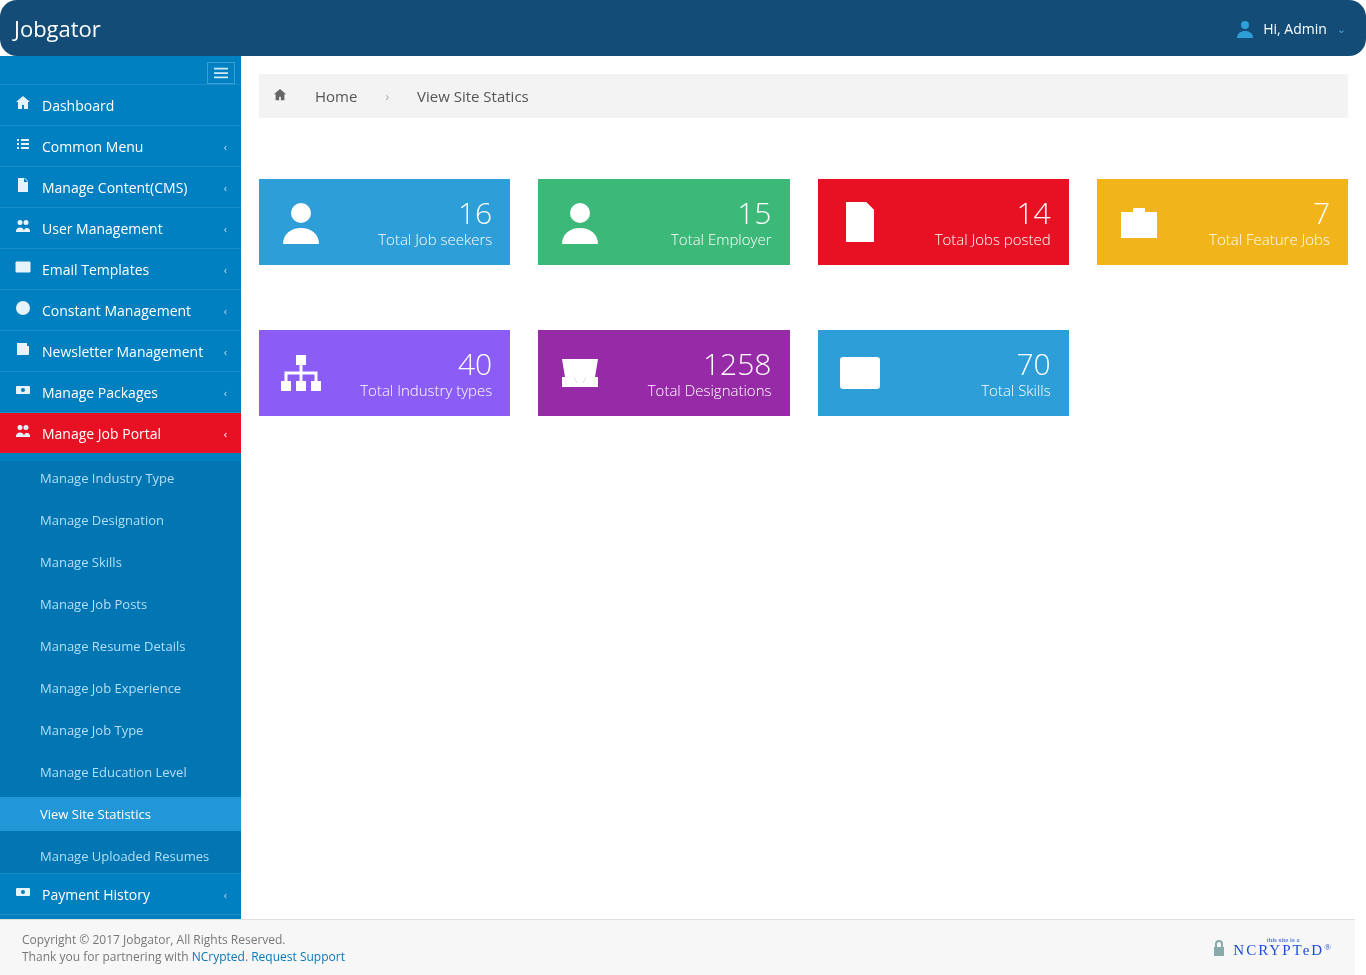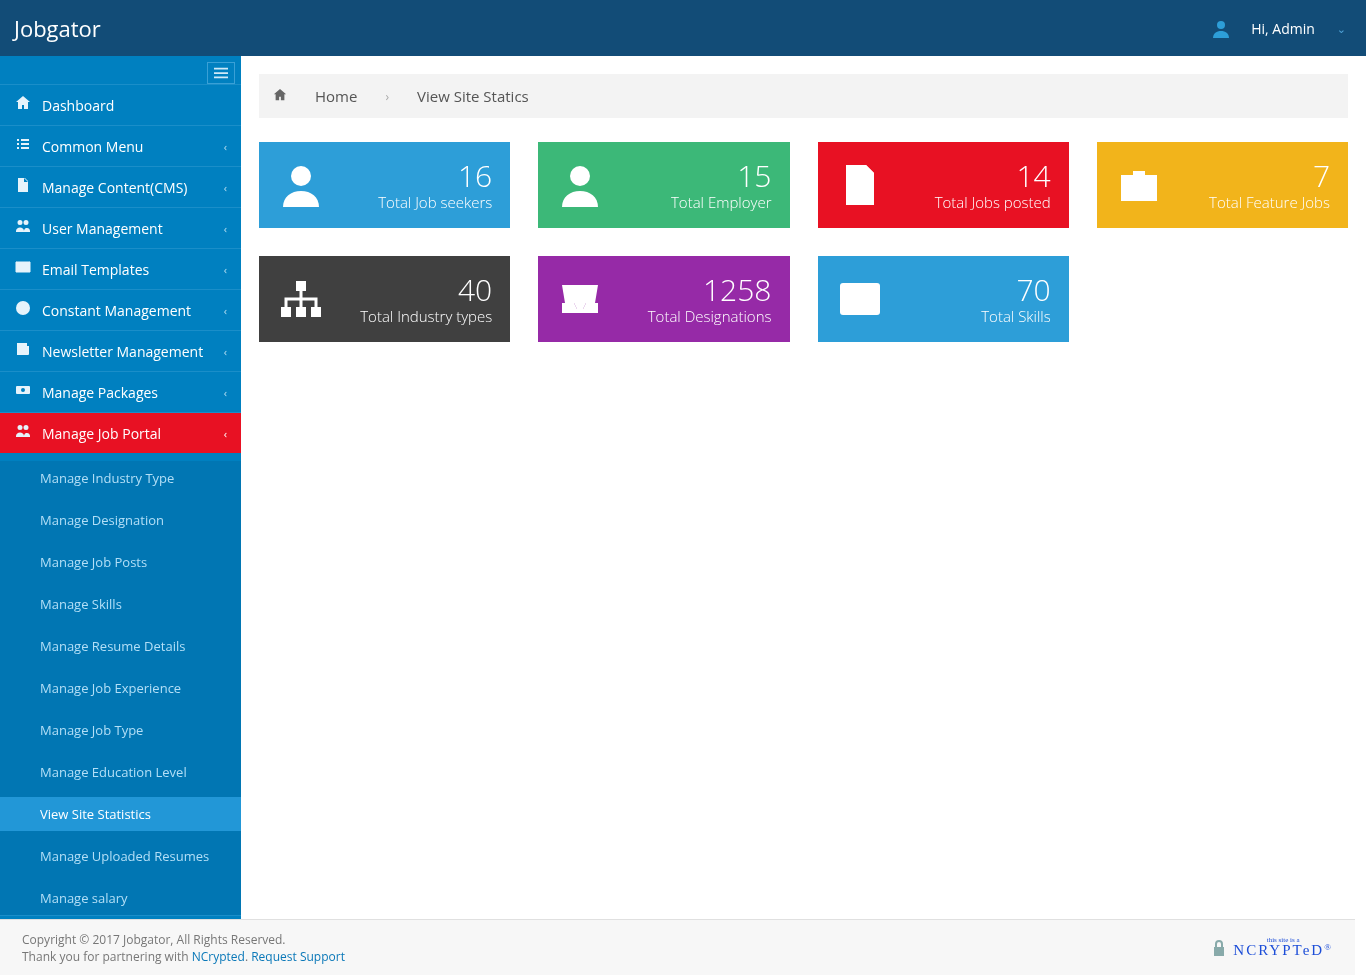--- a/index.html
+++ b/index.html
@@ -1,21 +1,21 @@
 <!DOCTYPE html>
 <html><head>
 <meta charset="utf-8">
 <style>
 * { margin:0; padding:0; box-sizing:border-box; }
 body { font-family:"Open Sans","Helvetica Neue",Helvetica,Arial,sans-serif; font-size:14px; color:#333; background:#fff; width:1366px; height:975px; overflow:hidden; position:relative; }
 
 
-.header { height:56px; background:#124c77; color:#fff; display:flex; align-items:center; justify-content:space-between; padding:0 20px 0 14px; }
+.header { height:56px; background:#124c77; color:#fff; display:flex; align-items:center; justify-content:space-between; padding:0 20px 0 14px;border-radius:17px; }
 .brand { font-size:22px; font-weight:400; }
-.user-greeting { display:flex; align-items:center; gap:20px; font-size:14px; cursor:pointer; }
+.user-greeting { display:flex; align-items:center; gap:8px; font-size:14px; cursor:pointer; }
 .user-greeting svg { width:20px; height:20px; }
 .user-greeting .chev{ font-size:11px; color:#4fa3d8; margin-left:2px;}
 
 
 .layout { display:flex; height:calc(975px - 56px - 56px); }
 .sidebar { width:241px; background:#0080c0; color:#cfe9f7; display:flex; flex-direction:column; }
 .sidebar-toggle-row{ height:32px; display:flex; justify-content:flex-end; align-items:flex-start; padding:6px 6px 0 0;}
 .sidebar-toggle{ width:28px; height:22px; border:1px solid #39a0d6; display:flex; align-items:center; justify-content:center; cursor:pointer; }
 .sidebar-toggle svg{width:14px;height:12px;}
 .nav{ list-style:none; }
@@ -30,31 +30,31 @@
 .subnav li a{ display:block; padding:8px 17px 8px 40px; color:#b3dff7; font-size:13px; text-decoration:none; cursor:pointer;margin-top:8px; }
 .subnav li.sel a{ background:#2297d7; color:#fff; }
 
 
 .main { flex:1; background:#fff; padding:18px 18px 0 18px; overflow:auto;}
 .breadcrumb{ background:#f3f3f3; padding:12px 14px; font-size:15px; color:#555; display:flex; align-items:center; gap:28px; margin-bottom:24px;}
 .breadcrumb .sep{ color:#aaa; font-size:12px;}
 .breadcrumb .home-icon{ color:#666; }
 
 .stats{ display:grid; grid-template-columns:repeat(4, 1fr); gap:28px; }
-.card{ color:#fff; padding:14px 18px 14px 14px; display:flex; align-items:center; justify-content:space-between; min-height:86px;}
+.card{ color:#fff; padding:14px 18px 14px 14px; display:flex; align-items:center; justify-content:space-between; min-height:86px;margin-top:37px;}
 .card .ic{ width:56px; height:56px; flex:none; display:flex; align-items:center; justify-content:center;}
 .card .text{ text-align:right; }
 .card .val{ font-size:30px; font-weight:300; line-height:1.1;}
 .card .lbl{ font-size:15px; font-weight:300;}
 
 .c-blue{background:#2d9ed8;}
 .c-green{background:#3cb878;}
 .c-red{background:#e81123;}
 .c-orange{background:#f2b41b;}
-.c-dark{background:#404040;}
+.c-dark{background:#8b5cf6;}
 .c-purple{background:#962aa7;}
 .c-blue2{background:#2d9ed8;}
 
 
 .footer{ position:absolute; bottom:0; left:0; right:11px; height:56px; background:#f7f7f7; border-top:1px solid #e0e0e0; display:flex; justify-content:space-between; align-items:center; padding:8px 22px; font-size:12px; color:#777;}
 .footer a{ color:#0a78b8; text-decoration:none; }
 .footer-right{ display:flex; align-items:center; gap:4px; font-family:Georgia,serif; letter-spacing:2px; color:#1d4ed8; font-size:15px;}
 .footer-right .tag{font-size:7px; letter-spacing:0; display:block; text-align:center; margin-bottom:-2px;}
 .footer-right .reg{font-size:9px; vertical-align:top;}
 </style>
@@ -232,45 +232,42 @@
             <span class="expand">‹</span>
           </a>
           <ul class="subnav">
             <li>
               <a>Manage Industry Type</a>
             </li>
             <li>
               <a>Manage Designation</a>
             </li>
             <li>
+              <a>Manage Skills</a>
+            </li>
+            <li>
               <a>Manage Job Posts</a>
-            </li>
-            <li>
-              <a>Manage Skills</a>
             </li>
             <li>
               <a>Manage Resume Details</a>
             </li>
             <li>
               <a>Manage Job Experience</a>
             </li>
             <li>
               <a>Manage Job Type</a>
             </li>
             <li>
               <a>Manage Education Level</a>
             </li>
             <li class="sel">
               <a>View Site Statistics</a>
             </li>
             <li>
               <a>Manage Uploaded Resumes</a>
-            </li>
-            <li>
-              <a>Manage salary</a>
             </li>
           </ul>
         </li>
         <li>
           <a>
             <span class="nav-icon"><svg width="16" height="16">
                 <use href="#i-money"></use>
               </svg></span>
             <span class="nav-label">Payment History</span>
             <span class="expand">‹</span>

